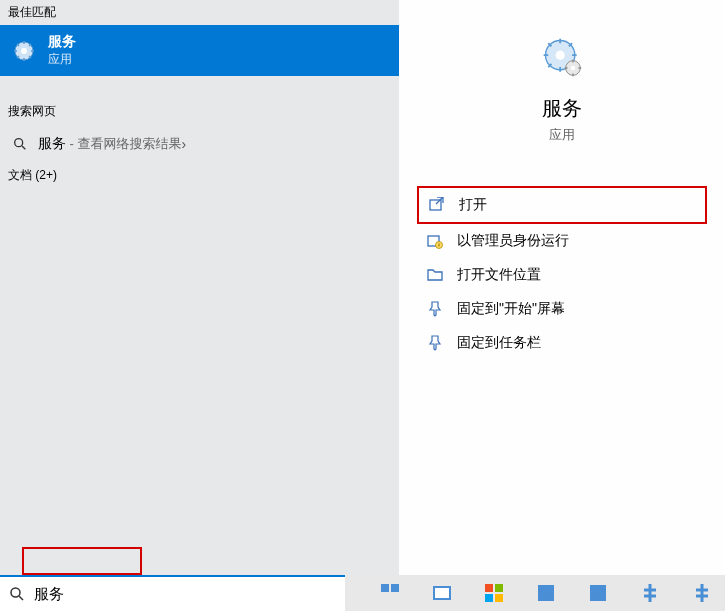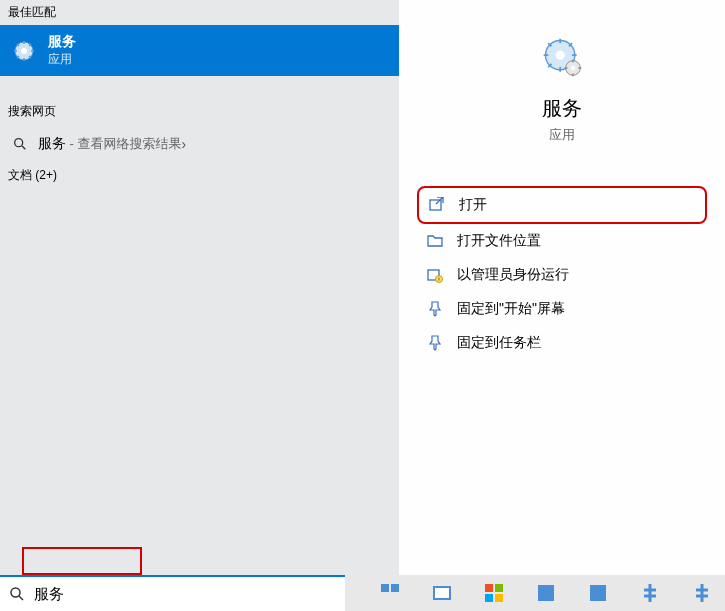--- a/index.html
+++ b/index.html
@@ -16,21 +16,21 @@
     .web-search-item { display: flex; align-items: center; padding: 10px 12px; }
     .web-search-left { display: flex; align-items: center; gap: 10px; }
     .web-search-text { font-size: 14px; color: #000; }
     .web-search-suffix { font-size: 13px; color: #666; }
     .chevron { color: #555; font-size: 14px; }
     .right-header { display: flex; flex-direction: column; align-items: center; padding: 35px 0 22px 0; }
     .gear-icon-large { width: 44px; height: 44px; margin-bottom: 16px; }
     .right-title { font-size: 20px; color: #000; margin-bottom: 4px; }
     .right-subtitle { font-size: 13px; color: #666; }
     .actions { padding: 0 18px; margin-top: 20px; }
-    .action-item { display: flex; align-items: center; padding: 8px 10px; gap: 14px; font-size: 14px; color: #000; border-radius: 8px; }
+    .action-item { display: flex; align-items: center; padding: 8px 10px; gap: 14px; font-size: 14px; color: #000; }
     .action-item.highlighted { border: 2px solid #d40000; }
     .action-icon { width: 16px; height: 16px; color: #3a70b8; display: flex; align-items: center; justify-content: center; }
     .search-bar-wrapper { position: absolute; bottom: 0; left: 0; width: 345px; height: 36px; border-top: 2px solid #0078d4; background: #fff; display: flex; align-items: center; padding: 0 8px; gap: 8px; }
     .search-input { border: none; outline: none; font-size: 15px; flex: 1; background: transparent; }
     .taskbar { position: absolute; bottom: 0; left: 345px; right: 0; height: 36px; background: #e8e8e8; display: flex; align-items: center; justify-content: flex-end; gap: 26px; padding-right: 10px; }
     .taskbar-icon { width: 26px; height: 26px; display: flex; align-items: center; justify-content: center; }
     .red-box-search { position: absolute; border: 2px solid #d40000; left: 22px; bottom: 36px; width: 120px; height: 28px; }
     svg { display: block; }
   </style>
 </head>
@@ -91,34 +91,34 @@
           <svg viewBox="0 0 16 16" width="16" height="16">
               <rect x="1" y="3" width="11" height="10" fill="none" stroke="#3a70b8" stroke-width="1.3"></rect>
               <path d="M8 0h6v6M14 0L7 7" fill="none" stroke="#3a70b8" stroke-width="1.3"></path>
             </svg>
         </span>
         <span>打开</span>
       </div>
       <div class="action-item">
         <span class="action-icon">
           <svg viewBox="0 0 16 16" width="16" height="16">
-              <path d="M1 3h5l2 2h7v8H1z" fill="none" stroke="#3a70b8" stroke-width="1.3"></path>
-            </svg>
-        </span>
-        <span>打开文件位置</span>
-      </div>
-      <div class="action-item">
-        <span class="action-icon">
-          <svg viewBox="0 0 16 16" width="16" height="16">
               <rect x="1" y="3" width="11" height="10" fill="none" stroke="#3a70b8" stroke-width="1.3"></rect>
               <circle cx="12" cy="12" r="3.5" fill="#ffd966" stroke="#b38f00" stroke-width="0.8"></circle>
               <rect x="11.3" y="10.5" width="1.4" height="3" fill="#b38f00"></rect>
             </svg>
         </span>
         <span>以管理员身份运行</span>
+      </div>
+      <div class="action-item">
+        <span class="action-icon">
+          <svg viewBox="0 0 16 16" width="16" height="16">
+              <path d="M1 3h5l2 2h7v8H1z" fill="none" stroke="#3a70b8" stroke-width="1.3"></path>
+            </svg>
+        </span>
+        <span>打开文件位置</span>
       </div>
       <div class="action-item">
         <span class="action-icon">
           <svg viewBox="0 0 16 16" width="16" height="16">
               <path d="M5 1h6v5l2 3H9v5l-1 1-1-1V9H3l2-3z" fill="none" stroke="#3a70b8" stroke-width="1.2"></path>
             </svg>
         </span>
         <span>固定到"开始"屏幕</span>
       </div>
       <div class="action-item">

